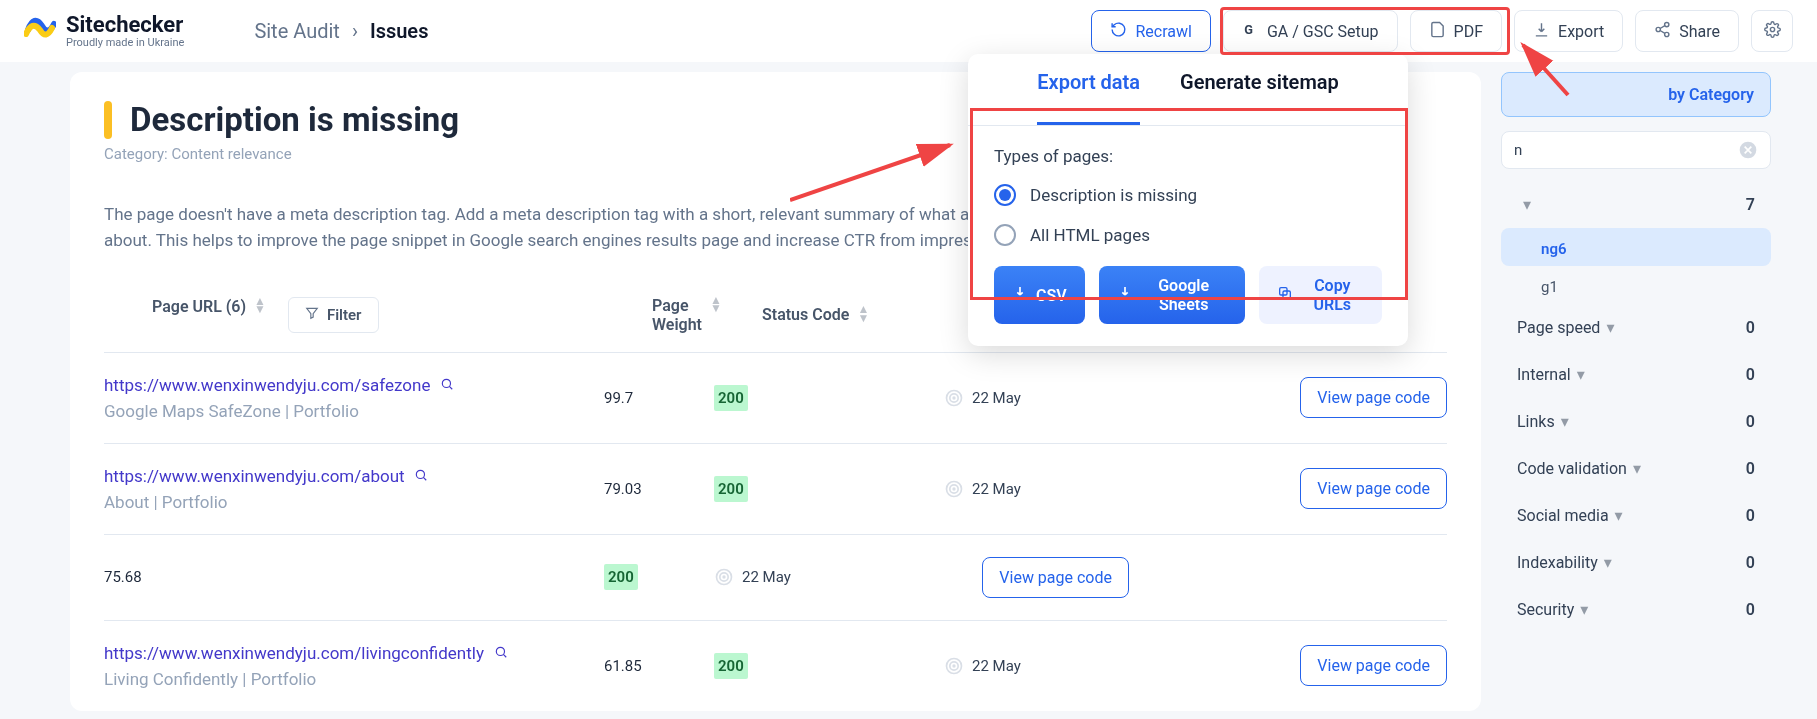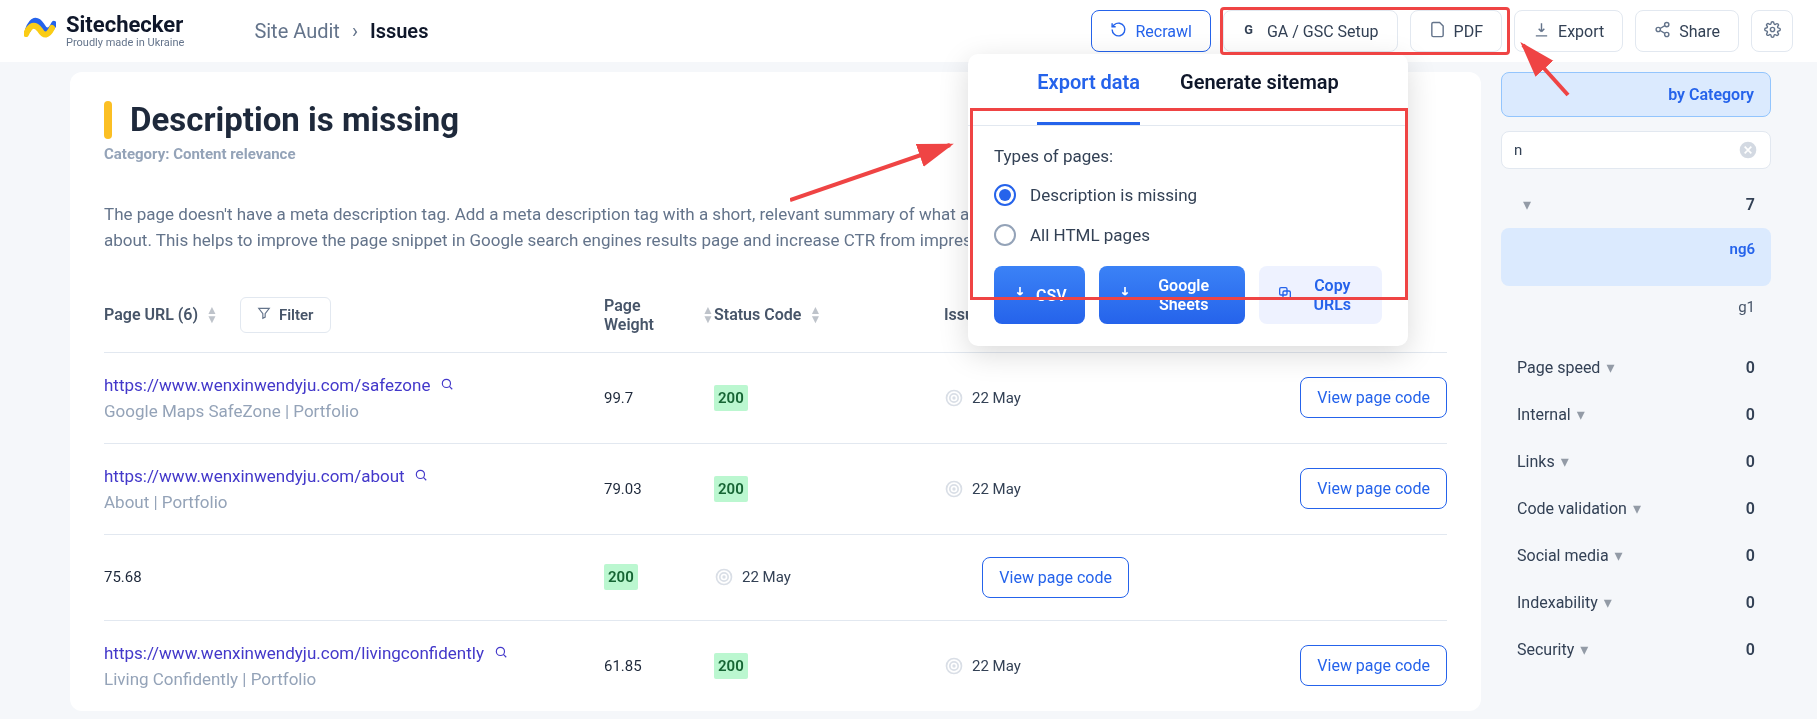--- a/index.html
+++ b/index.html
@@ -32,47 +32,47 @@
   .btn.recrawl{border-color:var(--blue);color:var(--blue);}
   .btn.icon-only{padding:0;width:42px;justify-content:center;}
   .red-box{position:absolute;border:3px solid var(--red);pointer-events:none;z-index:50;}
   .red-box.top{top:7px;left:1220px;width:290px;height:48px;border-radius:4px;}
 
   
   .layout{display:flex;gap:0;padding:10px 46px 0 70px;}
   .main-card{flex:1;background:#fff;border-radius:12px;padding:28px 34px 0 34px;min-width:0;}
   .marker{display:inline-block;width:8px;height:38px;background:#fbbf24;border-radius:4px;vertical-align:middle;margin-right:18px;}
   .page-title{font-size:33px;font-weight:700;display:flex;align-items:center;}
-  .category-line{color:var(--text-light);font-weight:700;margin-top:6px;font-size:15px;}
+  .category-line{color:var(--text-light);font-weight:400;margin-top:6px;font-size:15px;}
   .description{color:var(--text-gray);margin-top:38px;line-height:1.55;font-size:17px;max-width:1000px;}
 
   
   .tbl{margin-top:42px;}
   .thead,.trow{display:grid;grid-template-columns:500px 110px 230px 185px 1fr;align-items:center;}
   .thead{color:#475569;font-weight:600;font-size:16px;padding-bottom:18px;}
-  .th{display:flex;align-items:center;gap:8px;}
+  .th{display:flex;gap:8px;margin-left:48px;}
   .sort{opacity:.35;font-size:12px;line-height:.7;}
   .filter-pill{display:inline-flex;align-items:center;gap:8px;border:1px solid var(--border);border-radius:6px;padding:8px 16px;font-size:15px;color:#475569;margin-left:14px;}
   .trow{border-top:1px solid var(--border);padding:22px 0;}
   .url{color:#4338ca;font-size:17px;}
   .url-sub{color:var(--text-light);font-size:17px;margin-top:6px;}
   .mag{color:#4338ca;margin-left:6px;}
   .status-badge{display:inline-block;background:var(--green);color:var(--green-text);border-radius:2px;padding:4px 4px;font-weight:600;}
   .issue-found{display:flex;align-items:center;gap:8px;color:#334155;}
   .target-icon{opacity:.35;width:20px;height:20px;}
   .view-btn{border:1px solid var(--blue);color:var(--blue);border-radius:8px;padding:10px 16px;background:#fff;font-size:16px;cursor:pointer;justify-self:end;}
 
   
   .sidebar{width:270px;margin-left:20px;display:flex;flex-direction:column;gap:2px;}
   .cat-header{background:var(--highlight-blue);color:var(--blue);border:1px solid #93c5fd;border-radius:8px;padding:12px 16px;font-weight:600;font-size:16px;text-align:right;}
   .search-row{display:flex;align-items:center;border:1px solid var(--border);border-radius:8px;background:#fff;padding:8px 12px;margin-top:12px;}
   .search-row .clear{margin-left:auto;opacity:.4;width:20px;height:20px;}
   .cat-item{display:flex;align-items:center;justify-content:space-between;padding:14px 16px;border-radius:8px;font-size:16px;color:#334155;}
   .cat-item .count{font-weight:600;}
-  .cat-sub{padding:12px 16px 28px 40px;display:flex;justify-content:flex-end;font-size:15px;color:#475569;border-radius:8px;}
+  .cat-sub{padding:12px 16px 8px 40px;display:flex;justify-content:flex-start;font-size:15px;color:#475569;border-radius:8px;}
   .chev{margin-left:6px;opacity:.5;}
 
   
   .export-pop{position:absolute;top:54px;left:968px;width:440px;background:#fff;border-radius:10px;box-shadow:0 8px 30px rgba(0,0,0,.15);z-index:20;padding:22px 26px;}
   .export-tabs{display:flex;gap:40px;justify-content:center;font-size:20px;font-weight:600;border-bottom:1px solid var(--border);margin:-22px -26px 20px -26px;padding:16px 26px 0 26px;}
   .export-tab{padding-bottom:28px;color:#0f172a;cursor:pointer;}
   .export-tab.active{color:var(--blue);border-bottom:3px solid var(--blue);}
   .types-label{font-size:17px;color:#334155;margin-bottom:18px;}
   .radio-row{display:flex;align-items:center;gap:14px;margin-bottom:18px;font-size:17px;color:#334155;}
   .radio{width:22px;height:22px;border-radius:50%;border:2px solid var(--text-light);display:inline-flex;align-items:center;justify-content:center;}

